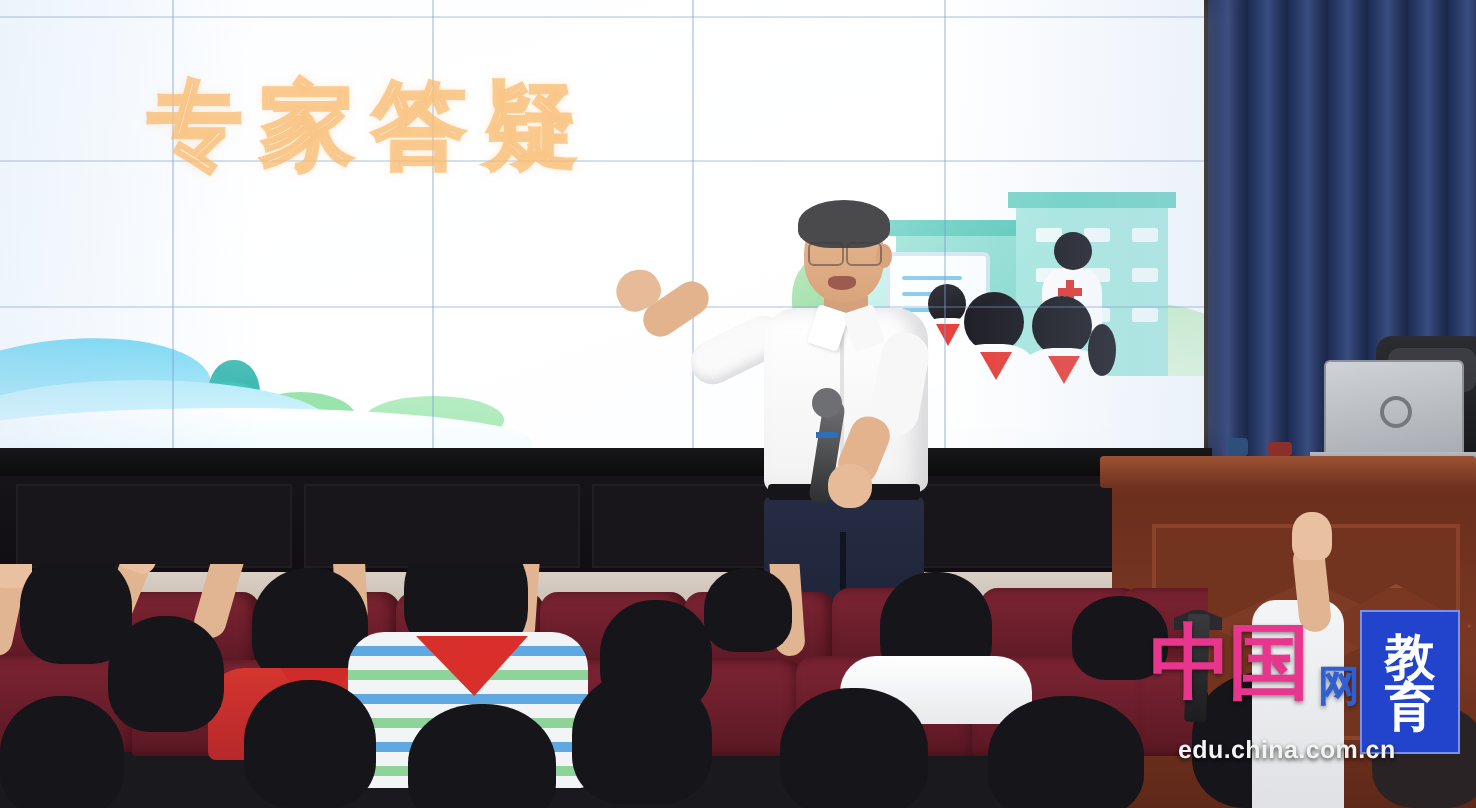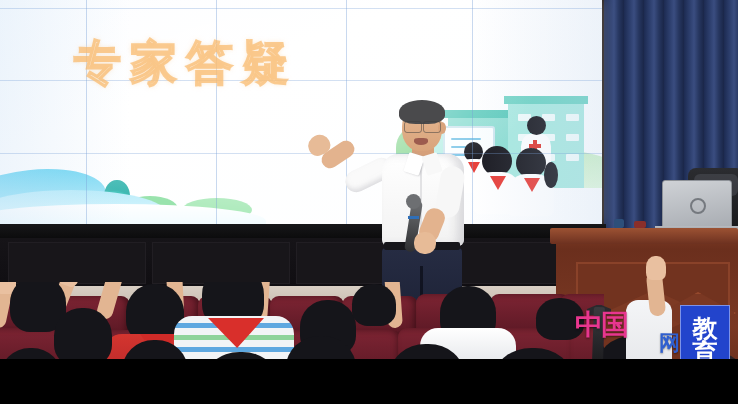--- a/index.html
+++ b/index.html
@@ -1,20 +1,20 @@
 <!DOCTYPE html>
 <html><head>
 <meta charset="utf-8">
 <style>
   html,body{margin:0;padding:0;background:#000;}
   body{font-family:"Liberation Sans",sans-serif;}
 
   #scene{
     position:relative;
-    width:738px;height:359px;
+    width:738px;height:404px;
     overflow:hidden;
     background:#1a1a1e;
   }
 
   
   .wall{
     position:absolute;left:0;top:0;width:738px;height:240px;
     background:#101217;
   }
   .curtain{
@@ -242,21 +242,21 @@
   .head{position:absolute;background:#15151a;border-radius:48% 48% 36% 36%;}
   .shoulder{position:absolute;border-radius:18px 18px 4px 4px;}
   .arm{position:absolute;background:#e2b592;border-radius:9px;}
   .palm{position:absolute;background:#e9c0a0;border-radius:45% 45% 30% 30%;}
   .scarf-k{position:absolute;background:#cf2b28;clip-path:polygon(0 0,100% 0,52% 100%);}
 
   
   .wm{position:absolute;left:575px;top:305px;width:160px;height:88px;}
   .wm-logo{
     position:absolute;left:0;top:6px;
-    font-size:28px;font-weight:bold;letter-spacing:-2px;
+    font-size:41px;font-weight:bold;letter-spacing:-2px;
     color:#e8368f;
     font-family:"DejaVu Sans","Liberation Sans",sans-serif;
     text-shadow:0 1px 2px rgba(0,0,0,.45);
     line-height:1;
   }
   .wm-net{
     position:absolute;left:84px;top:24px;
     font-size:21px;font-weight:bold;color:#2f5fd0;
     font-family:"DejaVu Sans","Liberation Sans",sans-serif;
     text-shadow:0 1px 2px rgba(0,0,0,.4);

